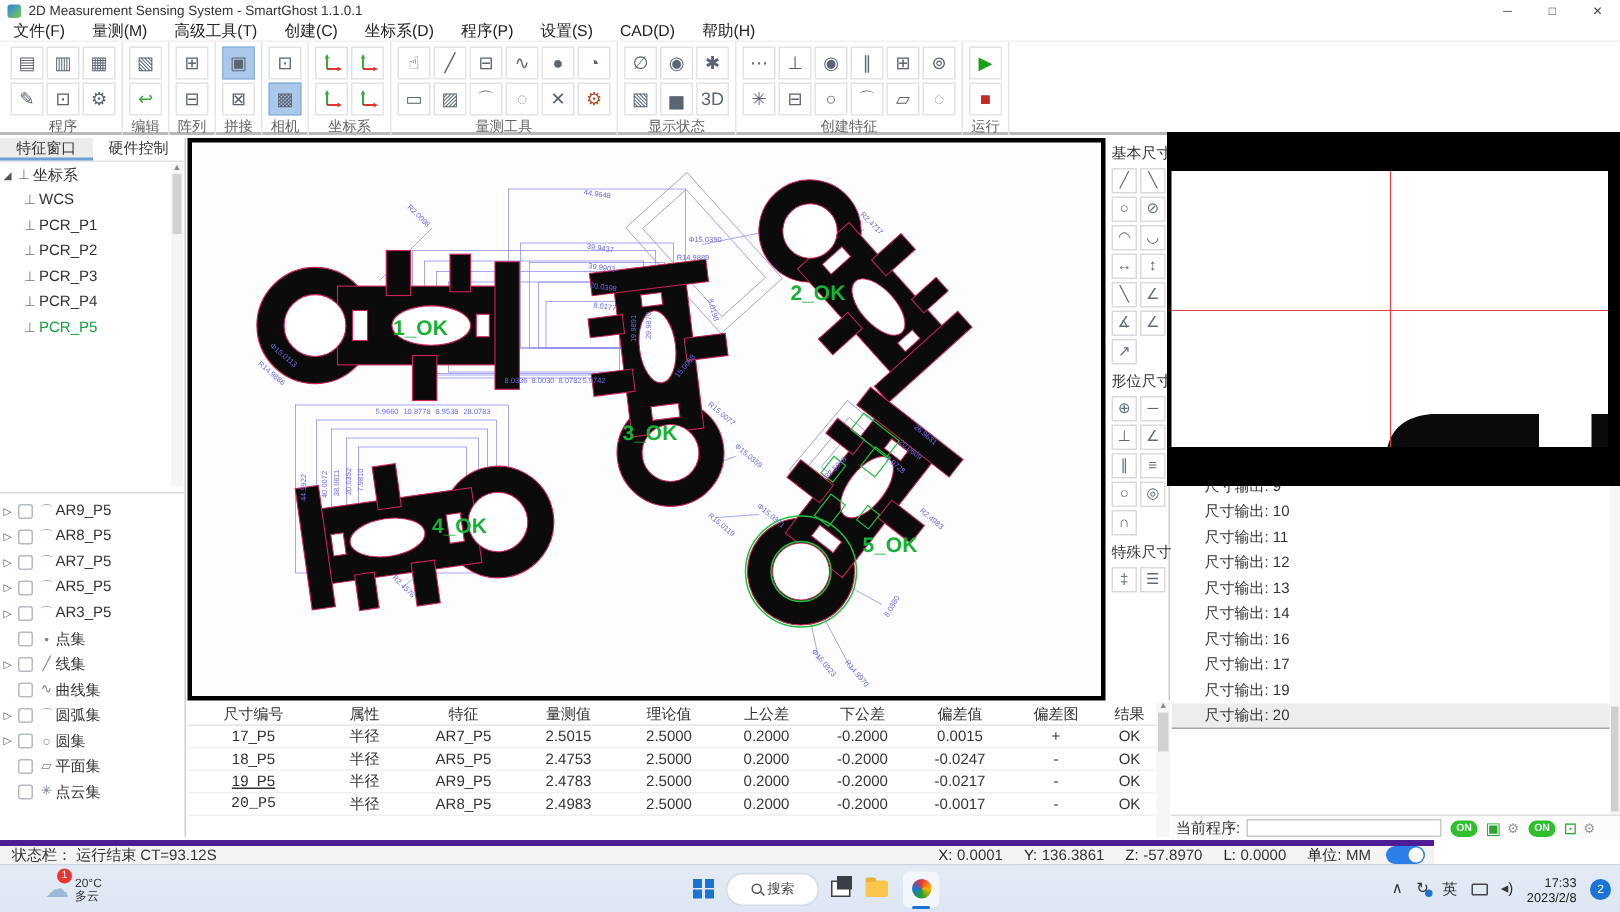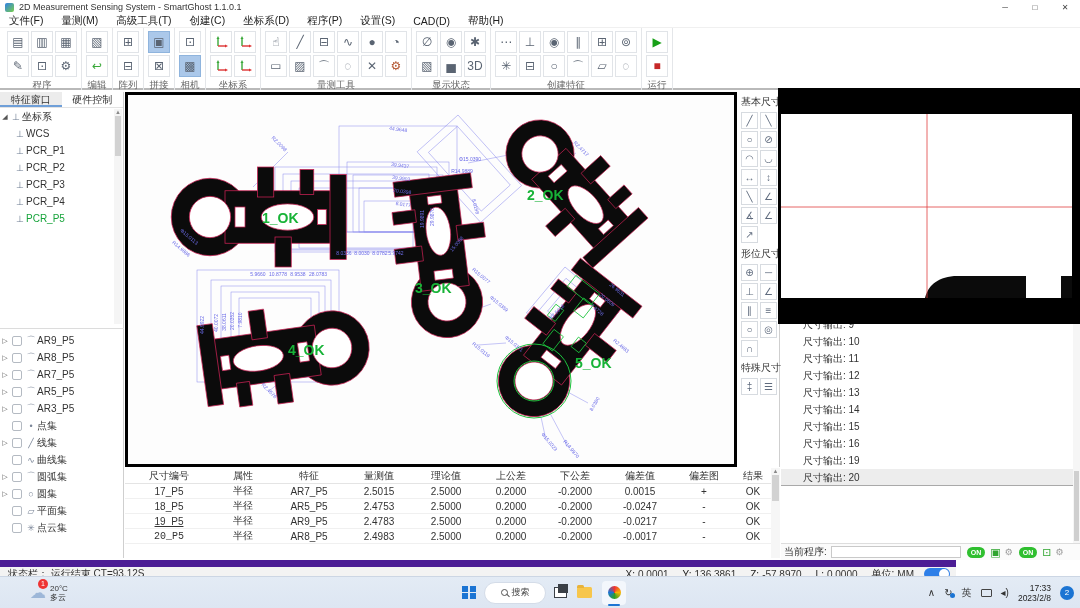--- a/index.html
+++ b/index.html
@@ -53,21 +53,21 @@
   #outscroll{position:absolute;right:0;top:0;width:7px;height:219px;background:#f6f6f6}
   #outscroll .thumb{position:absolute;left:1px;bottom:2px;width:5px;height:70px;background:#cfcfcf}
   
   #progbar{left:781px;top:543px;width:299px;height:17px;background:#fbfbfb;border-top:1px solid #ddd;display:flex;align-items:center;font-size:10px;color:#333}
   #progbar label{padding:0 4px 0 3px;white-space:nowrap}
   #proginput{width:130px;height:12px;border:1px solid #c9c9c9;background:#fff;font-size:9px}
   .onbadge{background:#2fbf2f;color:#fff;font-size:7px;font-weight:bold;border-radius:8px;padding:2px 4px;margin-left:6px}
   .pbicon{font-size:11px;margin-left:5px;color:#2fa52f}
   .pbgear{font-size:9px;margin-left:4px;color:#9a9a9a}
   
-  #statusbar{left:0;top:560px;width:956px;height:16px;background:#f3f3f3;border-top:7px solid #4c1d95;display:flex;align-items:flex-start;font-size:10px;color:#333}
+  #statusbar{left:0;top:560px;width:956px;height:16px;background:#f3f3f3;border-top:4px solid #4c1d95;display:flex;align-items:center;font-size:10px;color:#333}
   #statusleft{padding-left:8px;white-space:nowrap}
   #coords{margin-left:auto;display:flex;align-items:center;white-space:nowrap;padding-right:6px}
   #coords b{font-weight:normal;margin:0 3px 0 14px;color:#222}
   .toggle{width:26px;height:12px;border-radius:7px;background:#2e7fe8;position:relative;margin-left:10px}
   .toggle::after{content:"";position:absolute;right:1px;top:1px;width:10px;height:10px;border-radius:50%;background:#fff}
   
   #tablewrap{left:125px;top:468px;width:655px;height:90px;background:#fff}
   .trow{display:flex;height:15px;align-items:center;border-bottom:1px solid #f0f0f0}
   .trow.head{color:#444;border-bottom:1px solid #e4e4e4;height:16px}
   .trow div{font-size:10px;text-align:center;color:#333;overflow:hidden;white-space:nowrap}
@@ -603,22 +603,22 @@
 </div>
 
 <div id="outlist" class="abs">
   <div id="outitems" style="margin-top:-8px">
       <div class="outitem">尺寸输出: 9</div>
       <div class="outitem">尺寸输出: 10</div>
       <div class="outitem">尺寸输出: 11</div>
       <div class="outitem">尺寸输出: 12</div>
       <div class="outitem">尺寸输出: 13</div>
       <div class="outitem">尺寸输出: 14</div>
-      <div class="outitem">尺寸输出: 15</div>
       <div class="outitem">尺寸输出: 16</div>
+      <div class="outitem">尺寸输出: 17</div>
       <div class="outitem">尺寸输出: 19</div>
       <div class="outitem last">尺寸输出: 20</div>
     </div>
   <div id="outscroll">
       <div class="thumb"></div>
     </div>
 </div>
 
 <div id="progbar" class="abs">
   <label>当前程序:</label>

